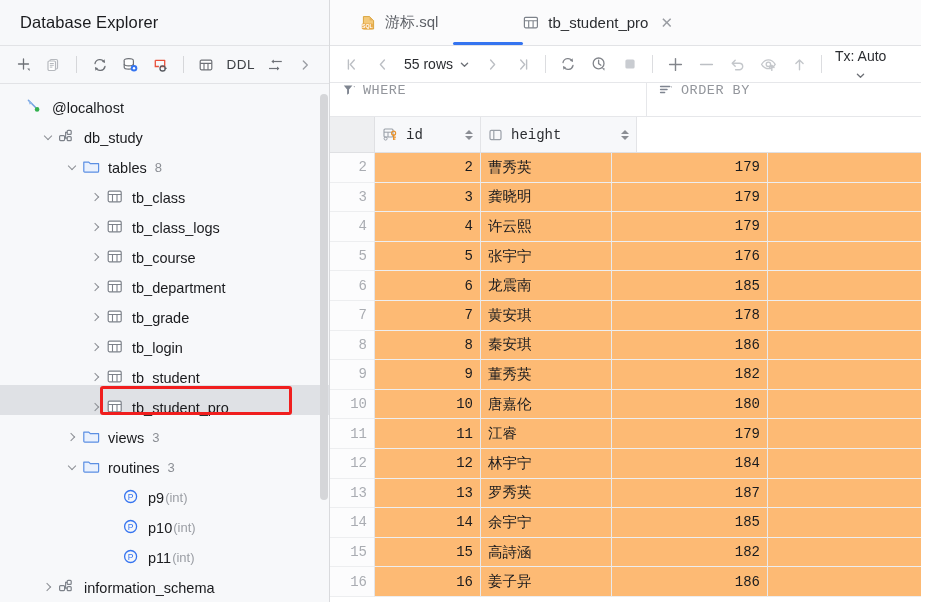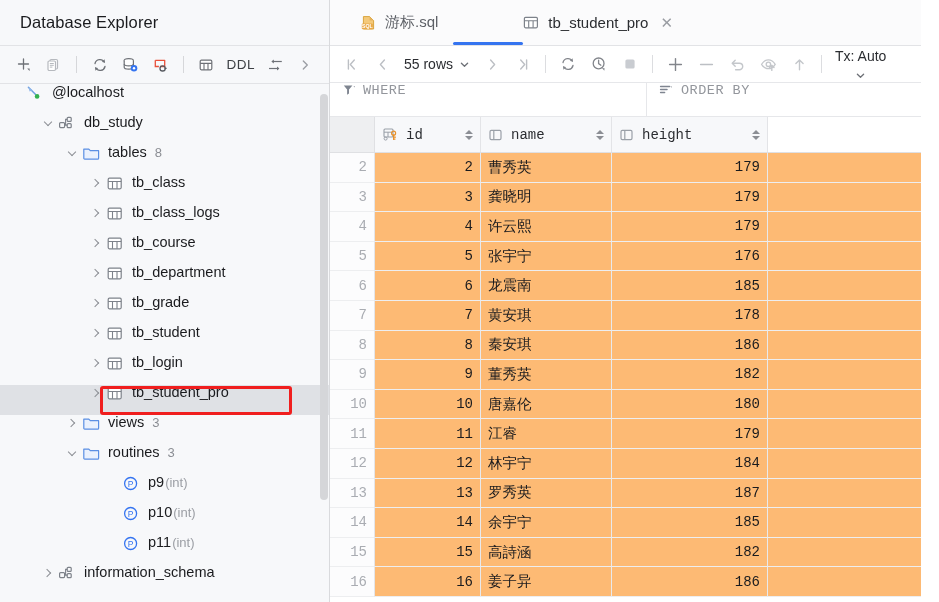--- a/index.html
+++ b/index.html
@@ -50,21 +50,21 @@
     font-family: "Liberation Sans", sans-serif;
   }
 
   
   #tree {
     position: absolute; top: 85px; left: 0; right: 0; bottom: 0;
     overflow: hidden;
   }
   .node {
     height: 30px;
-    display: flex; align-items: flex-start;
+    display: flex; align-items: flex-end;
     font-size: 14.5px;
     color: #1a1b1e;
     white-space: nowrap;
     position: relative;
   }
   .node.selected { background: #dfe1e5; }
   .arrow {
     width: 16px; height: 16px; flex: 0 0 16px;
     position: relative; margin-right: 2px;
   }
@@ -358,30 +358,30 @@
             </svg></span>
           <span class="node-label">tb_grade</span>
         </div>
         <div class="node">
           <div style="flex: 0 0 88px;"></div>
           <span class="arrow right"></span>
           <span class="node-icon"><svg width="19" height="17" viewBox="0 0 19 17">
               <rect x="2.2" y="3.2" width="13" height="10.6" rx="1.2" fill="#fff" stroke="#7d828a" stroke-width="1.2"></rect>
               <path d="M2.2 6.5h13M6.5 6.5v7.3M11 6.5v7.3" stroke="#7d828a" stroke-width="1.1"></path>
             </svg></span>
-          <span class="node-label">tb_student</span>
+          <span class="node-label">tb_login</span>
         </div>
         <div class="node">
           <div style="flex: 0 0 88px;"></div>
           <span class="arrow right"></span>
           <span class="node-icon"><svg width="19" height="17" viewBox="0 0 19 17">
               <rect x="2.2" y="3.2" width="13" height="10.6" rx="1.2" fill="#fff" stroke="#7d828a" stroke-width="1.2"></rect>
               <path d="M2.2 6.5h13M6.5 6.5v7.3M11 6.5v7.3" stroke="#7d828a" stroke-width="1.1"></path>
             </svg></span>
-          <span class="node-label">tb_login</span>
+          <span class="node-label">tb_student</span>
         </div>
         <div class="node selected">
           <div style="flex: 0 0 88px;"></div>
           <span class="arrow right"></span>
           <span class="node-icon"><svg width="19" height="17" viewBox="0 0 19 17">
               <rect x="2.2" y="3.2" width="13" height="10.6" rx="1.2" fill="#fff" stroke="#7d828a" stroke-width="1.2"></rect>
               <path d="M2.2 6.5h13M6.5 6.5v7.3M11 6.5v7.3" stroke="#7d828a" stroke-width="1.1"></path>
             </svg></span>
           <span class="node-label">tb_student_pro</span>
         </div>
@@ -592,31 +592,20 @@
             <circle cx="3.6" cy="11.6" r="1.5" fill="none" stroke="#9aa0a8" stroke-width="1"></circle>
             <circle cx="11.6" cy="6.2" r="2" fill="none" stroke="#e8912a" stroke-width="1.2"></circle>
             <path d="M11.6 8.2v4.3M11.6 10.2h1.8M11.6 12.1h1.4" stroke="#e8912a" stroke-width="1.2" stroke-linecap="round"></path>
           </svg>
           <span>id</span>
           <span class="sortmark">
               <i class="up"></i>
               <i class="dn"></i>
             </span>
         </div>
-        <div class="gh-cell gh-name">
-          <svg width="16" height="14" viewBox="0 0 16 14">
-              <rect x="2" y="2.4" width="11" height="9.2" rx="1.3" fill="none" stroke="#9aa0a8" stroke-width="1.2"></rect>
-              <path d="M5.8 2.4v9.2" stroke="#9aa0a8" stroke-width="1.2"></path>
-            </svg>
-          <span>name</span>
-          <span class="sortmark">
-              <i class="up"></i>
-              <i class="dn"></i>
-            </span>
-        </div>
         <div class="gh-cell gh-height">
           <svg width="16" height="14" viewBox="0 0 16 14">
               <rect x="2" y="2.4" width="11" height="9.2" rx="1.3" fill="none" stroke="#9aa0a8" stroke-width="1.2"></rect>
               <path d="M5.8 2.4v9.2" stroke="#9aa0a8" stroke-width="1.2"></path>
             </svg>
           <span>height</span>
           <span class="sortmark">
               <i class="up"></i>
               <i class="dn"></i>
             </span>

